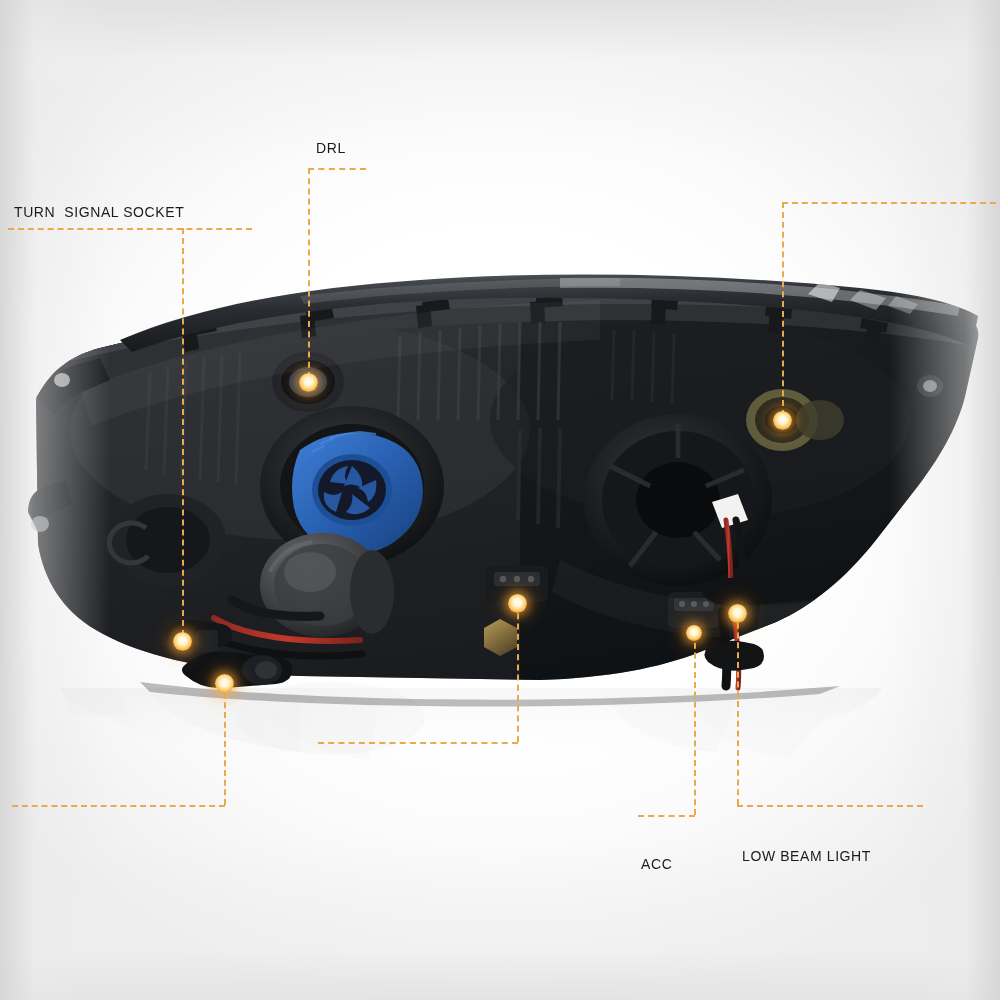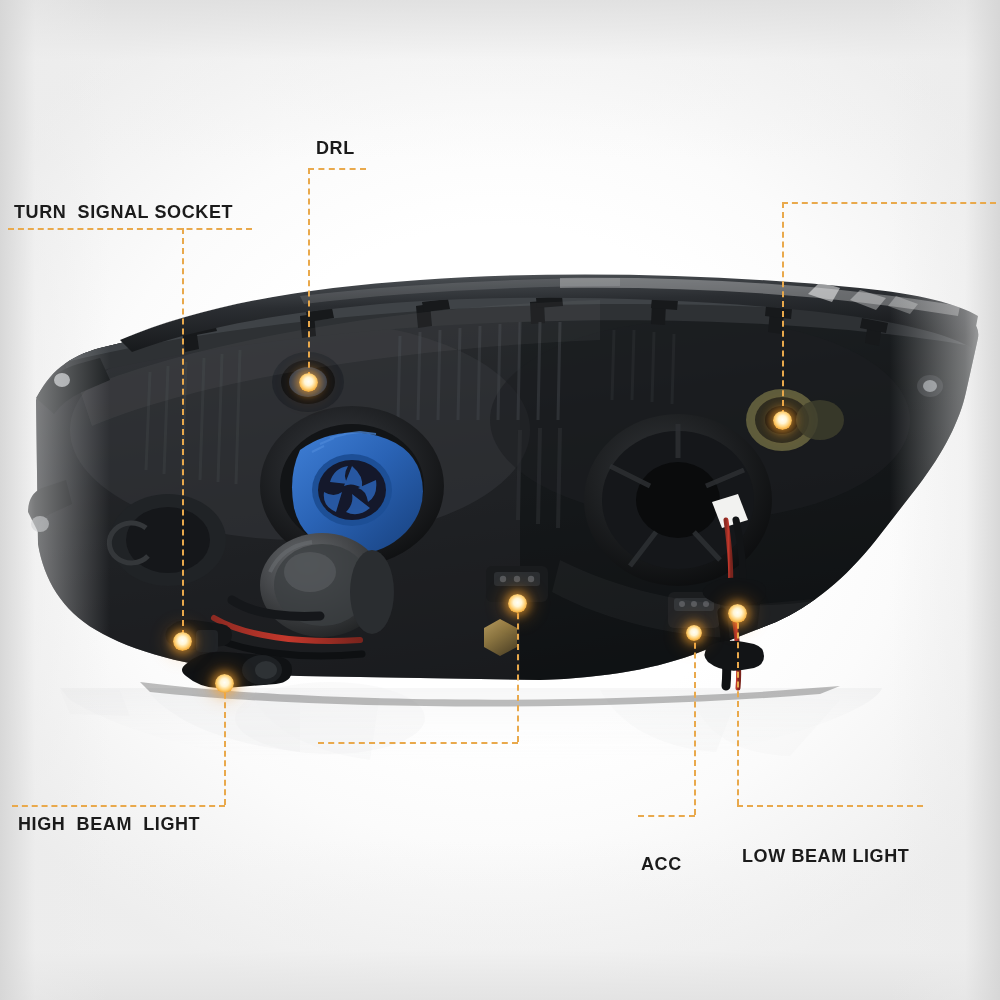--- a/index.html
+++ b/index.html
@@ -39,25 +39,25 @@
     left: 0;
     top: 0;
     width: 1000px;
     height: 1000px;
   }
 
   
   .label {
     position: absolute;
     color: #1b1b1b;
-    font-size: 18px;
+    font-size: 14px;
     line-height: 25px;
     letter-spacing: 0.6px;
     white-space: pre;
-    font-weight: 700;
+    font-weight: 400;
   }
   .label.right-al { text-align: right; }
 
   
   .lead {
     position: absolute;
     pointer-events: auto;
   }
   .lead.h {
     height: 0;
@@ -440,19 +440,18 @@
   <div class="dot" style="left:224px; top:683px;"></div>
   <div class="dot sm" style="left:694px; top:633px;"></div>
   <div class="dot" style="left:737px; top:613px;"></div>
 
   <div class="label" style="left:14px; top:200px;">TURN  SIGNAL SOCKET</div>
 
   <div class="label" style="left:316px; top:136px;">DRL</div>
 
 
 
-  <div class="label" style="left:18px; top:812px;">HIGH  BEAM  LIGHT</div>
 
   <div class="label" style="left:641px; top:852px;">ACC</div>
 
   <div class="label" style="left:742px; top:812px;margin-top:32px;">LOW BEAM LIGHT</div>
 
 </div>
 
 </body></html>

